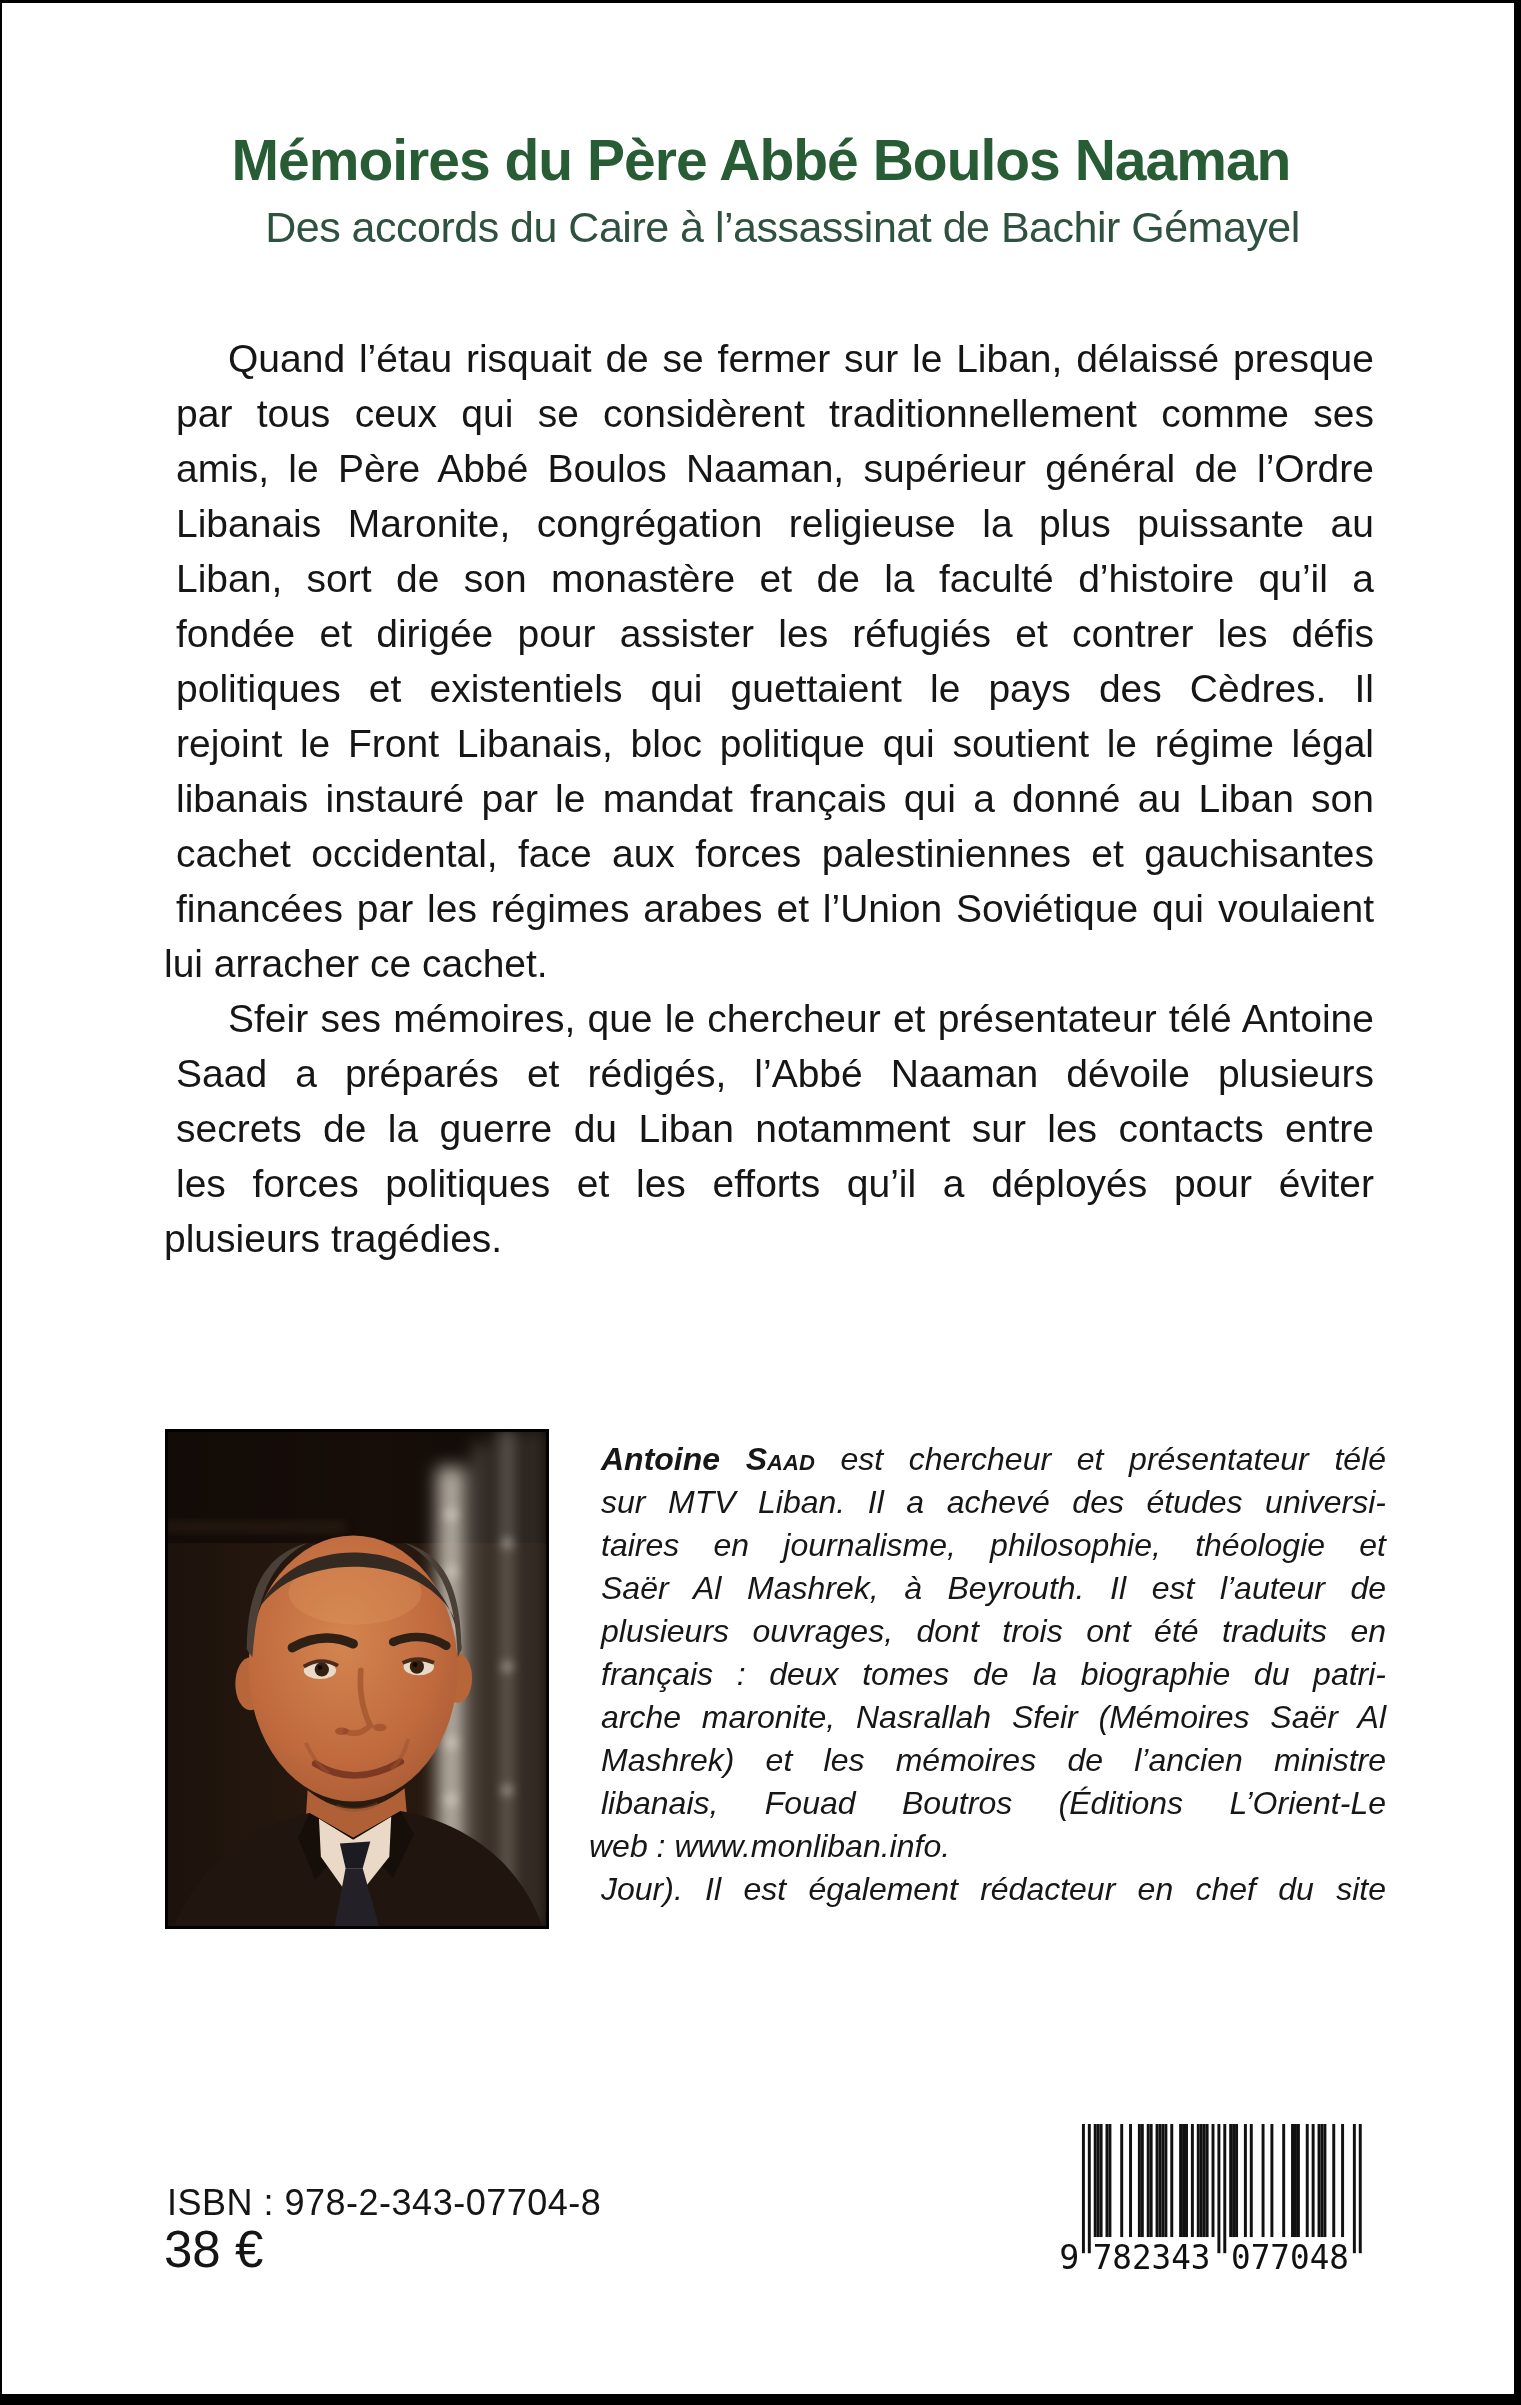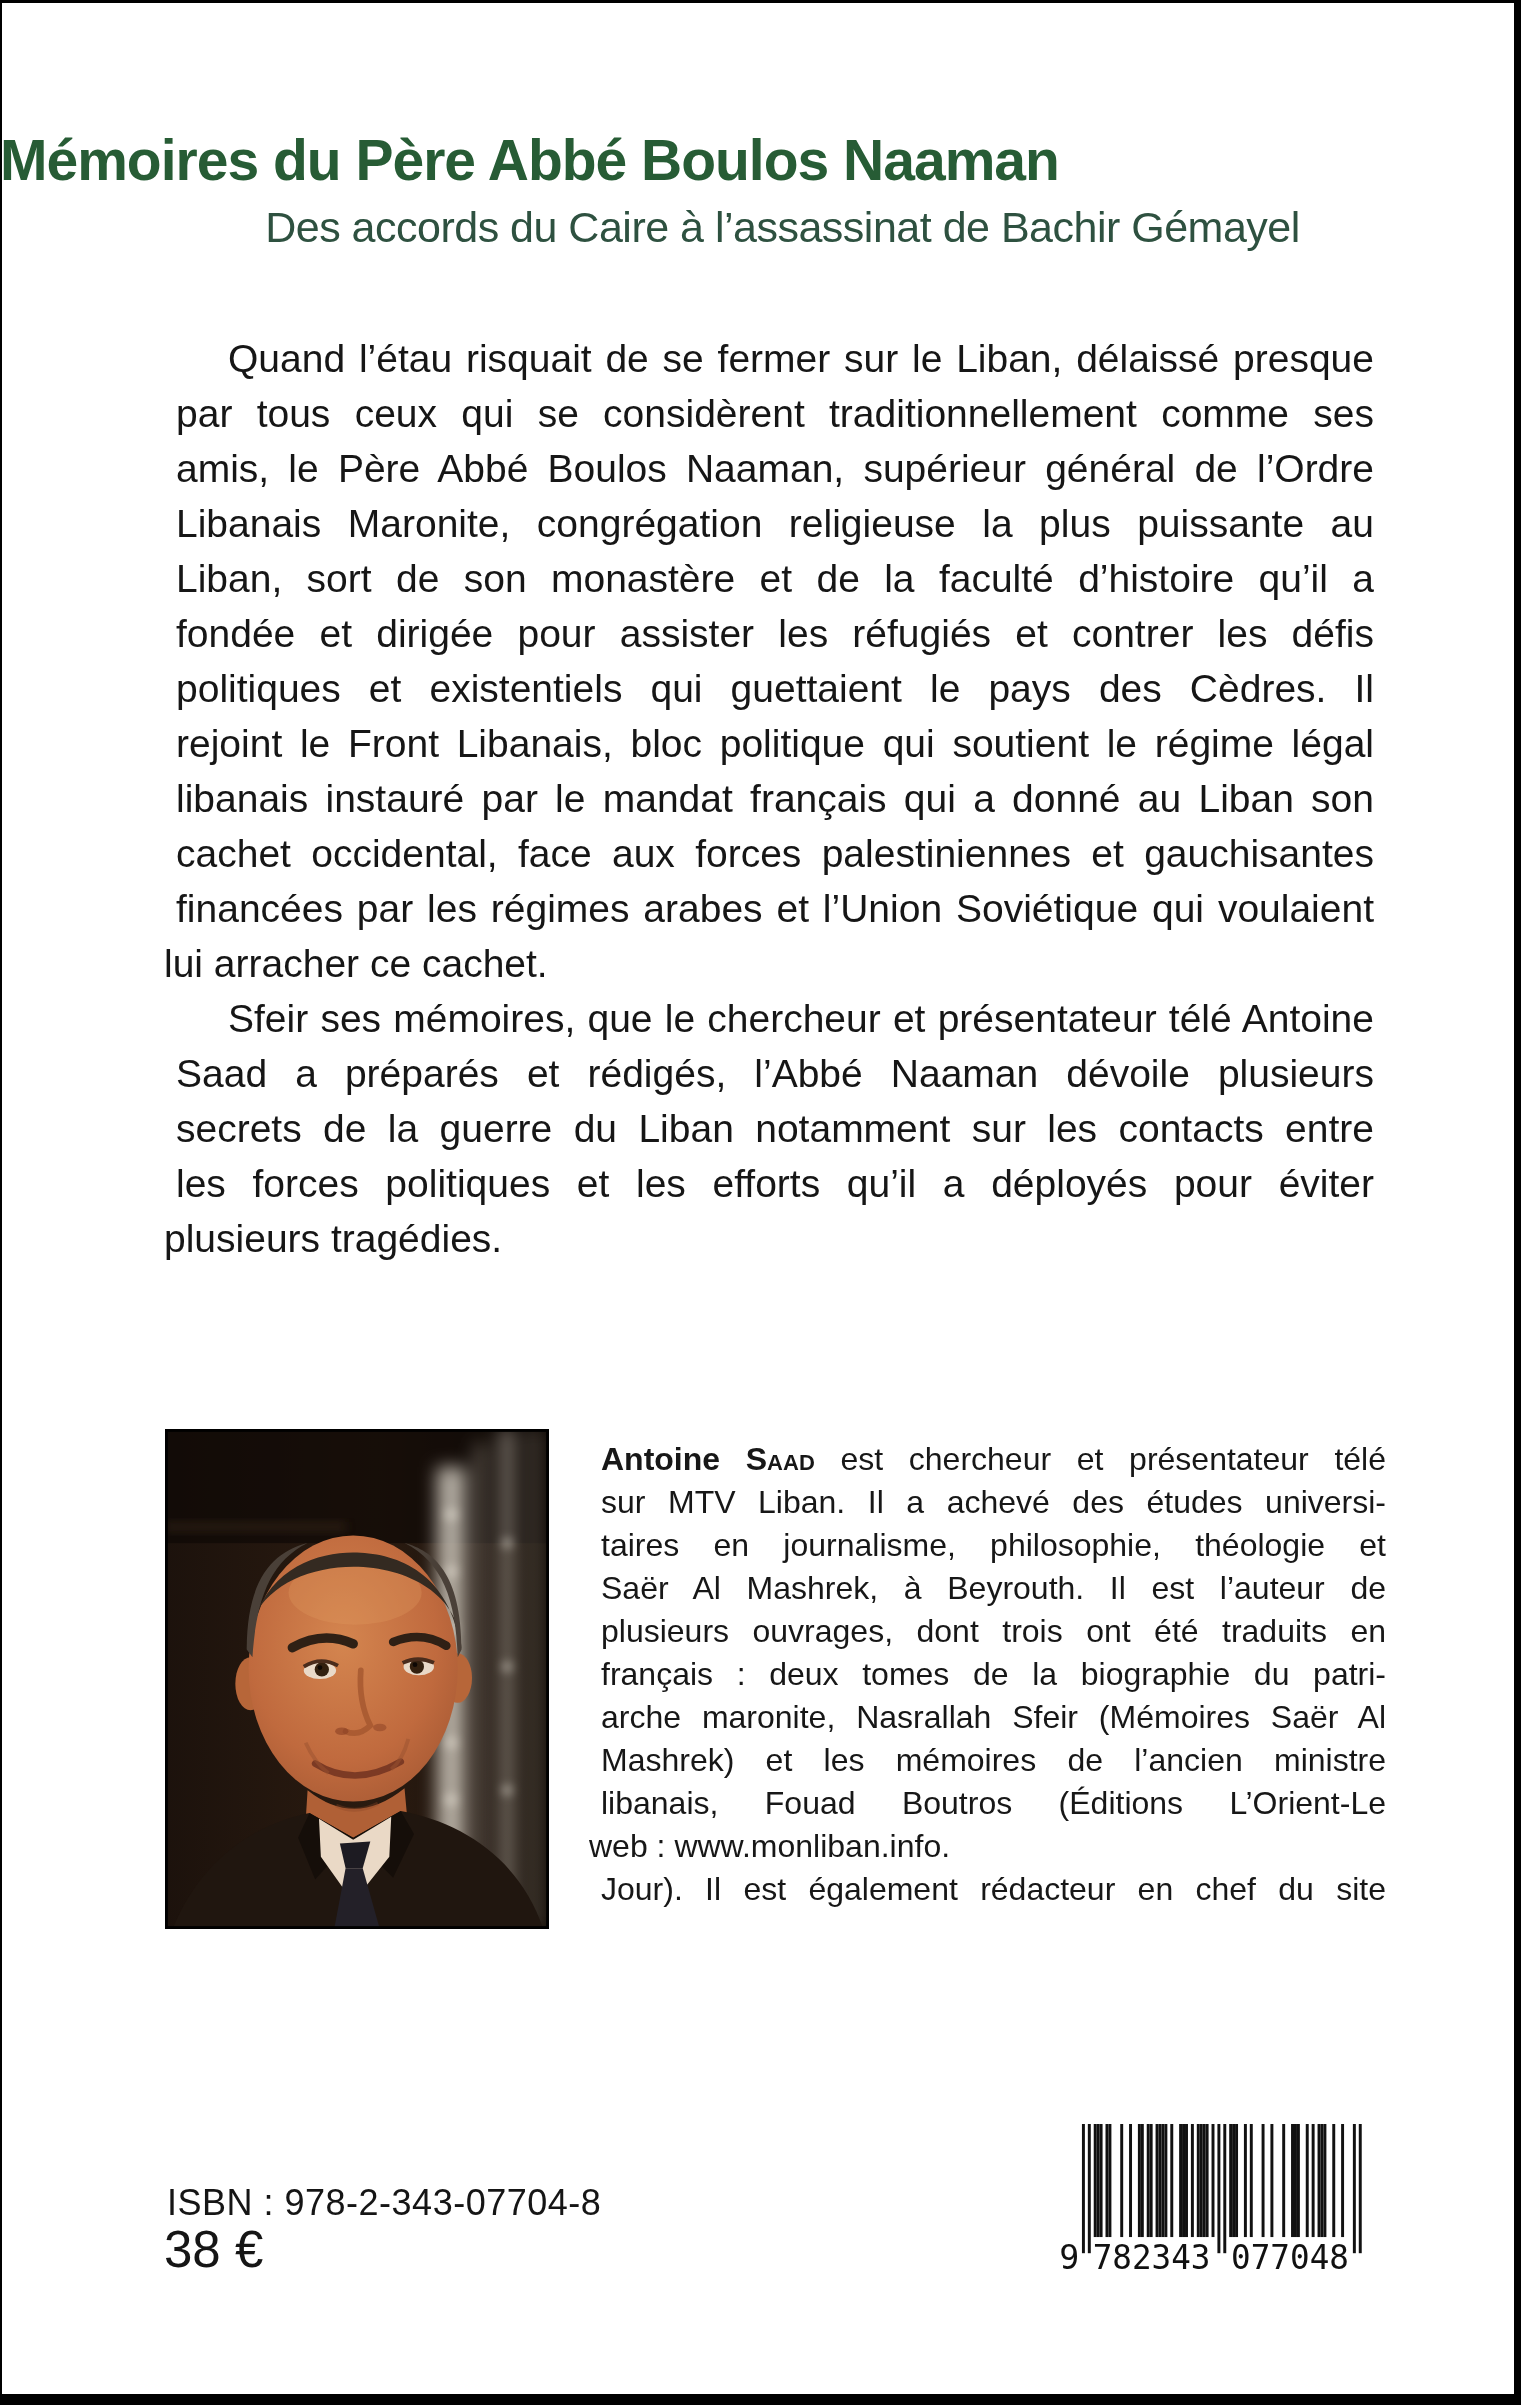--- a/index.html
+++ b/index.html
@@ -7,21 +7,21 @@
   .page {
     position: relative; width: 1522px; height: 2405px; background: #ffffff;
     font-family: "Liberation Sans", "DejaVu Sans", sans-serif; color: #151515;
     overflow: hidden;
   }
   .frame {
     position: absolute; inset: 0; border: solid #000;
     border-width: 3.8px 8.6px 11.4px 2.9px; pointer-events: none; z-index: 9;
   }
   .title {
-    position: absolute; top: 127px; left: 0; width: 100%; 
+    position: absolute; top: 127px; left: 0; width: 100%; text-align: center;
     font-size: 57px; font-weight: bold; letter-spacing: -1px;
     color: var(--title-green, #275c35); white-space: nowrap;
   }
   .subtitle {
     position: absolute; top: 203px; left: 0; width: 100%; text-align: center;
     font-size: 43px; letter-spacing: -0.5px; color: var(--subtitle-green, #2e5140);
     white-space: nowrap;
     padding-left: 43px;
   }
   .synopsis {
@@ -30,21 +30,21 @@
   }
   .ln { height: 55px; }
   .bio .ln { height: 43px; }
   .jl { text-align: justify; text-align-last: justify; margin-left: 12px; }
   .first { text-indent: 52px; }
   .photo {
     position: absolute; left: 165px; top: 1429px; width: 384px; height: 500px;
   }
   .bio {
     position: absolute; left: 589px; top: 1438px; width: 797px;
-    font-size: 32px; line-height: 43px; color: #171717;
+    font-style: italic; font-size: 32px; line-height: 43px; color: #171717;
   }
   .bio .bold { font-weight: bold; }
   .sc { font-variant: small-caps; }
   .isbn { position: absolute; left: 167px; top: 2182px; font-size: 36px; letter-spacing: 0.5px; }
   .price { position: absolute; left: 164px; top: 2220px; font-size: 51px; }
   .barcode { position: absolute; left: 1057px; top: 2124px; width: 314px; height: 152px; }
 </style>
 </head>
 <body>
 

